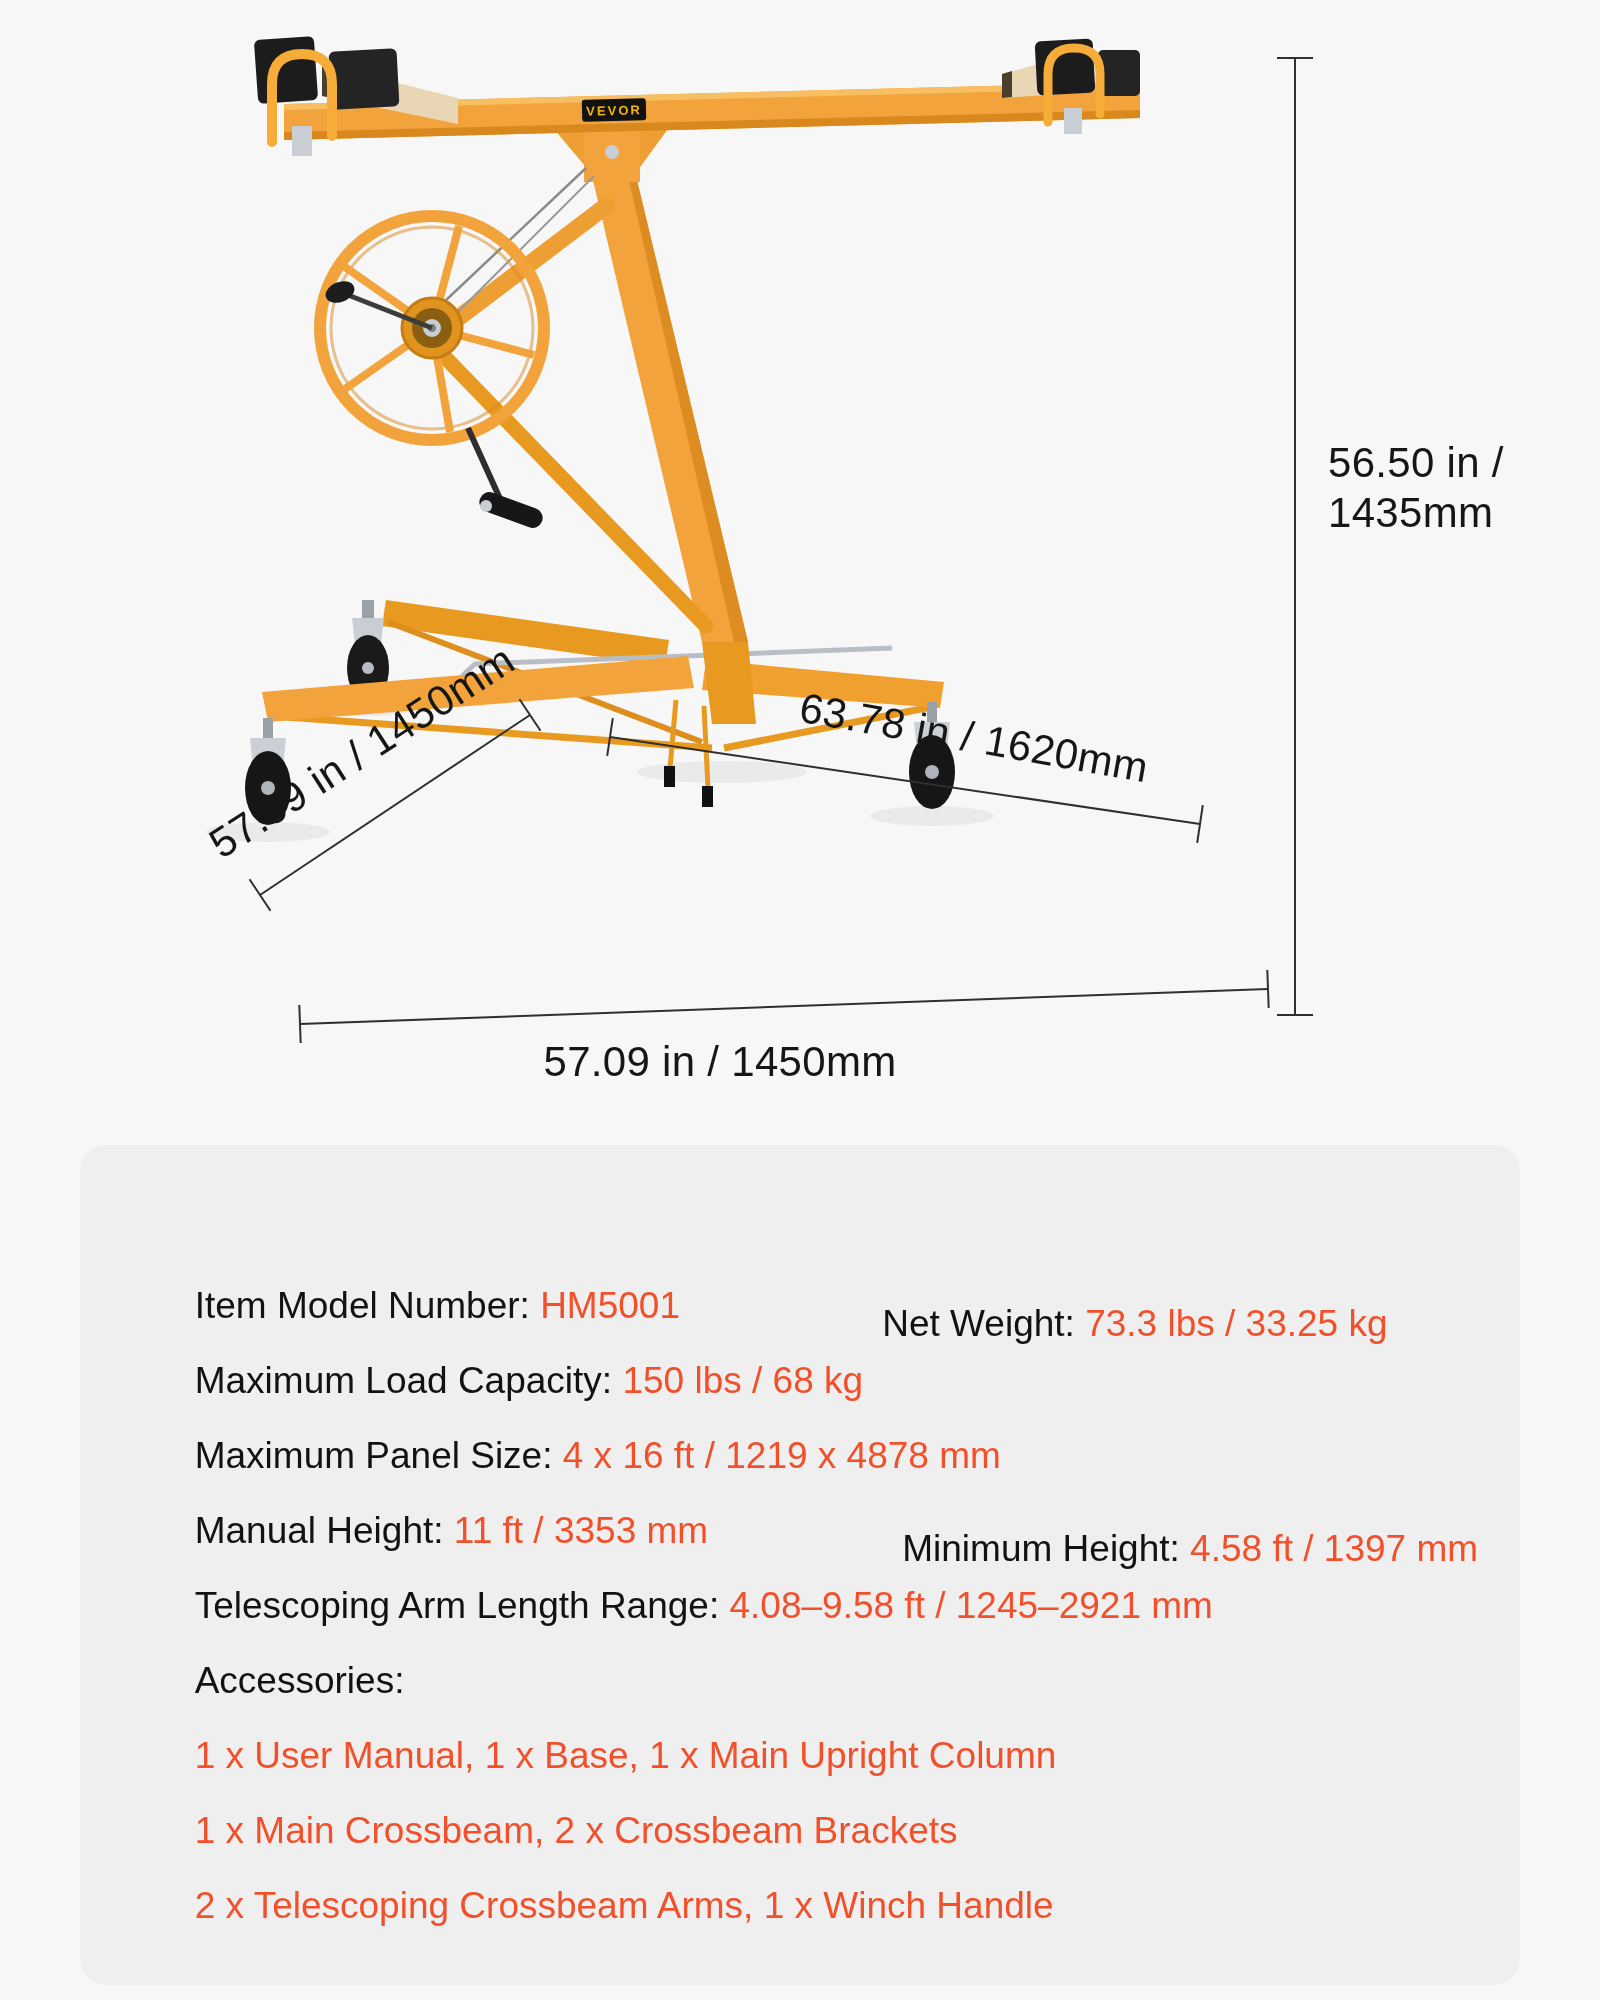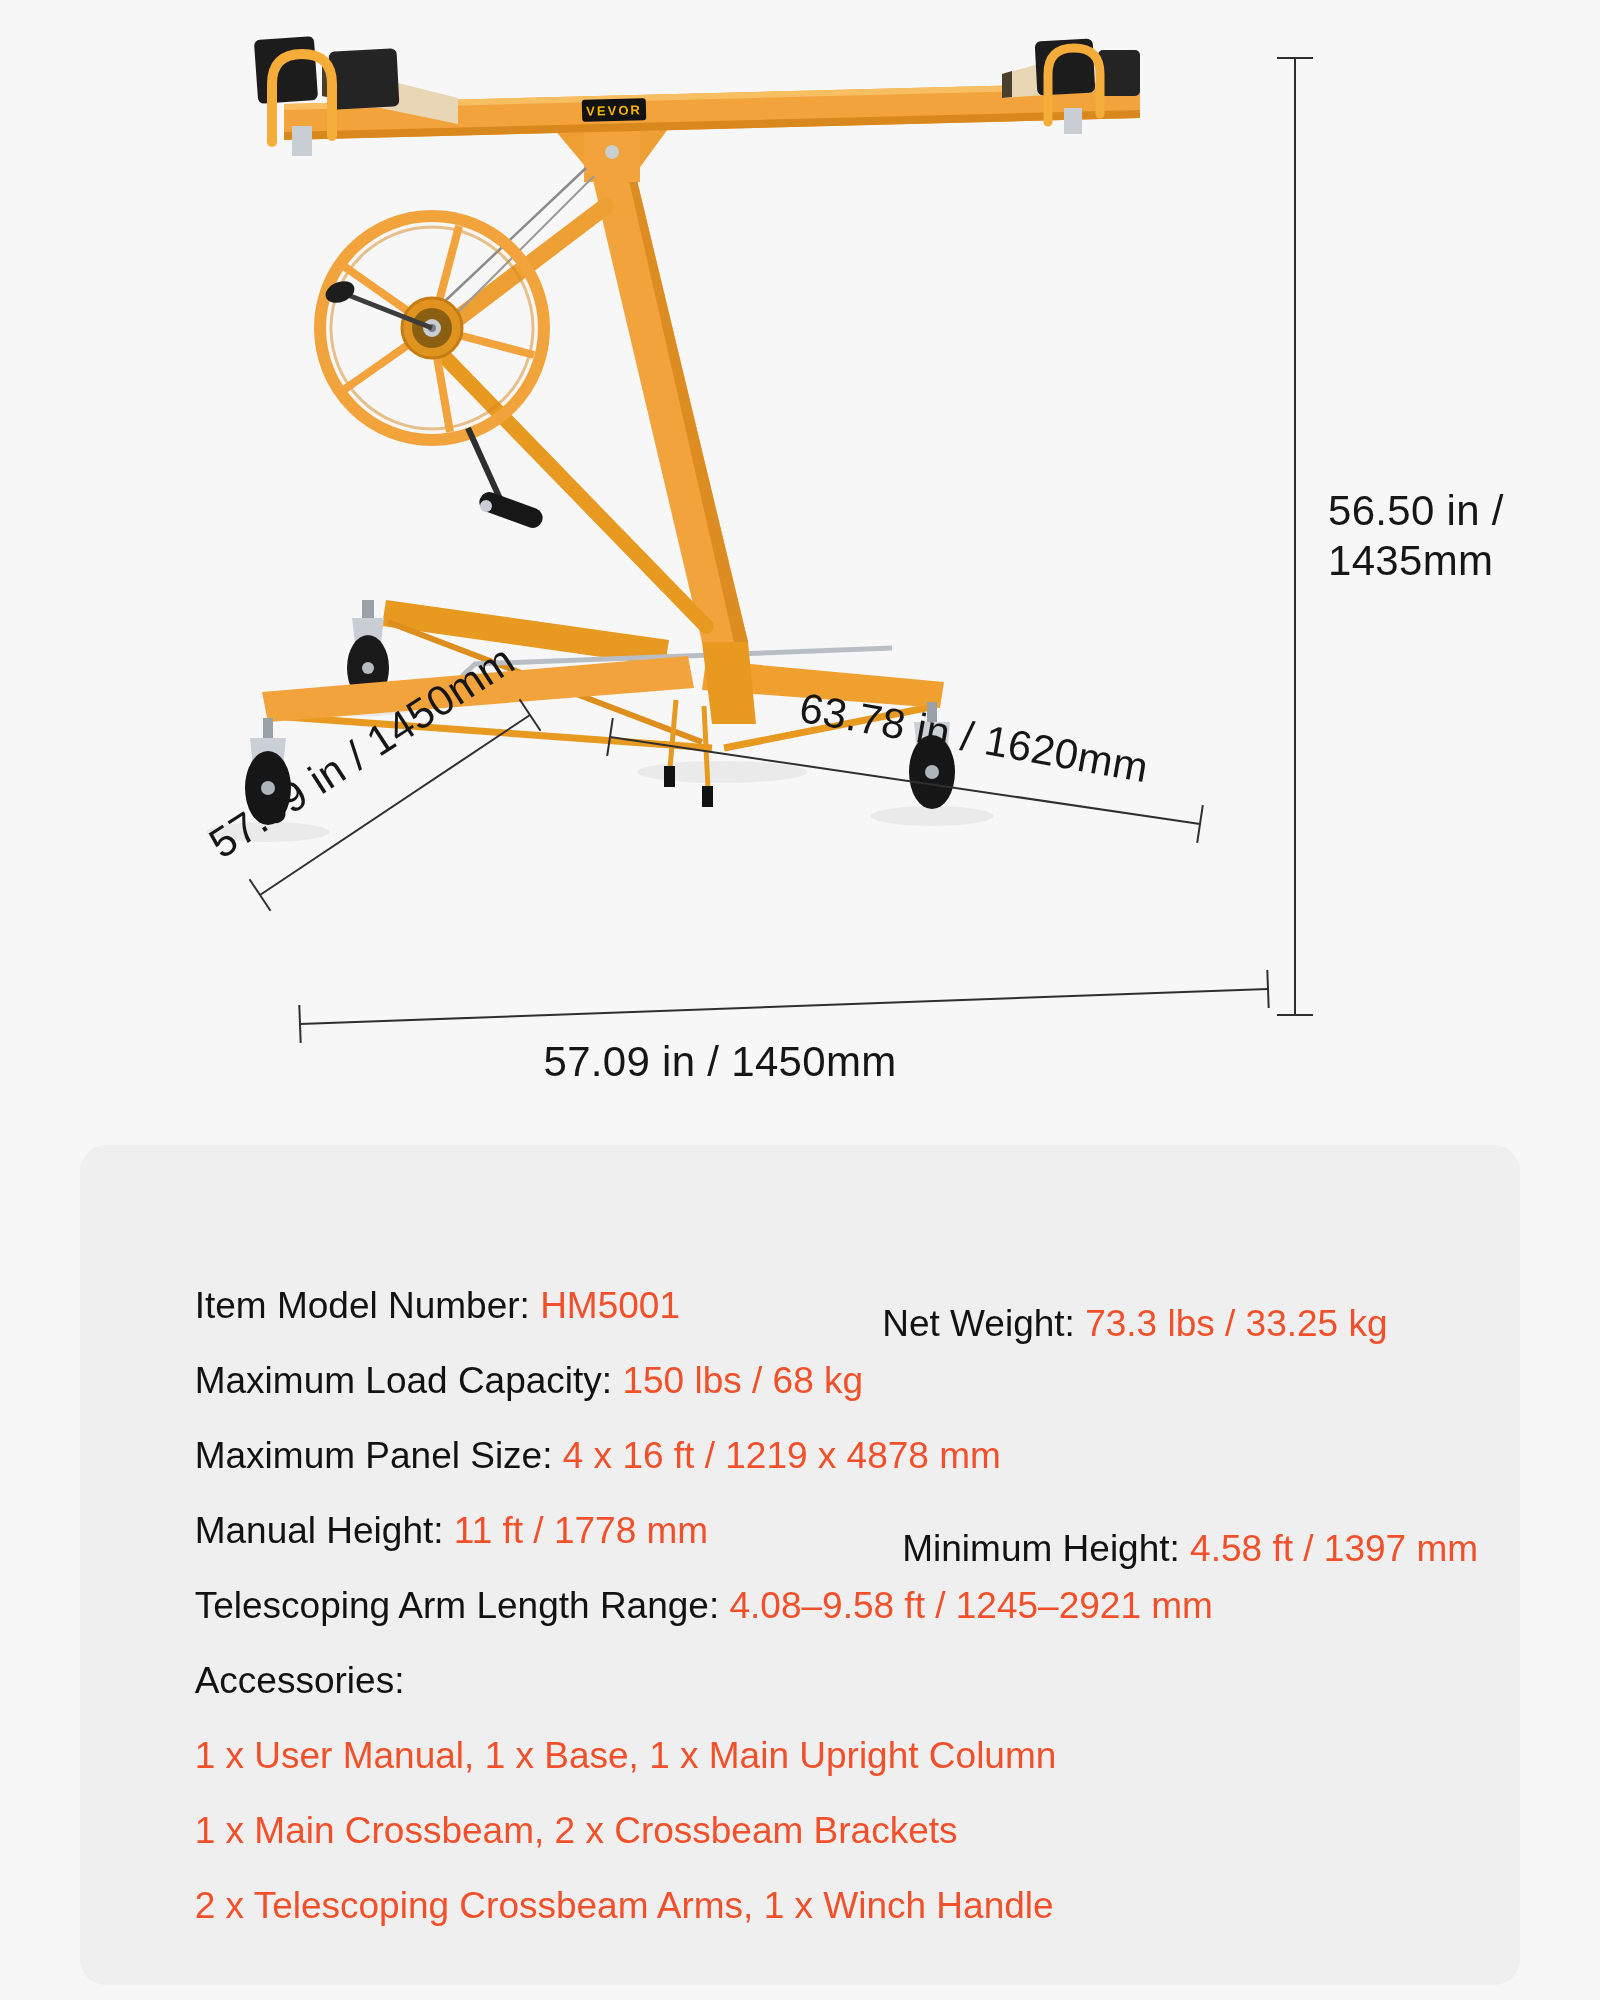--- a/index.html
+++ b/index.html
@@ -14,21 +14,21 @@
 
   
   .dim-label{
     position:absolute;
     color:#161616;
     font-size:42px;
     font-weight:500;
     letter-spacing:.3px;
     white-space:nowrap;
   }
-  #dim-height{left:1328px;top:438px;line-height:50px;margin-top:48px;}
+  #dim-height{left:1328px;top:438px;line-height:50px;}
   #dim-height span{display:block;}
   #dim-left{left:150px;top:728px;width:424px;text-align:center;transform:rotate(-33deg);}
   #dim-arm{left:752px;top:714px;width:444px;text-align:center;transform:rotate(10deg);}
   #dim-base{left:460px;top:1038px;width:520px;text-align:center;}
 
   
   .spec-panel{
     position:absolute;left:80px;top:1145px;
     width:1440px;height:840px;
     background:#EFEFEF;
@@ -230,21 +230,21 @@
 
     <div class="spec-row">
       <span class="lbl">Maximum Load Capacity: </span><span class="val">150 lbs / 68 kg</span>
     </div>
 
     <div class="spec-row">
       <span class="lbl">Maximum Panel Size: </span><span class="val">4 x 16 ft / 1219 x 4878 mm</span>
     </div>
 
     <div class="spec-row" id="row-heights">
-      <span class="lbl">Manual Height: </span><span class="val">11 ft / 1778 mm</span>
+      <span class="lbl">Manual Height: </span><span class="val">11 ft / 3353 mm</span>
       <span class="col2">
         <span class="lbl">Minimum Height: </span><span class="val">4.58 ft / 1397 mm</span>
       </span>
     </div>
 
     <div class="spec-row">
       <span class="lbl">Telescoping Arm Length Range: </span><span class="val">4.08–9.58 ft / 1245–2921 mm</span>
     </div>
 
 

